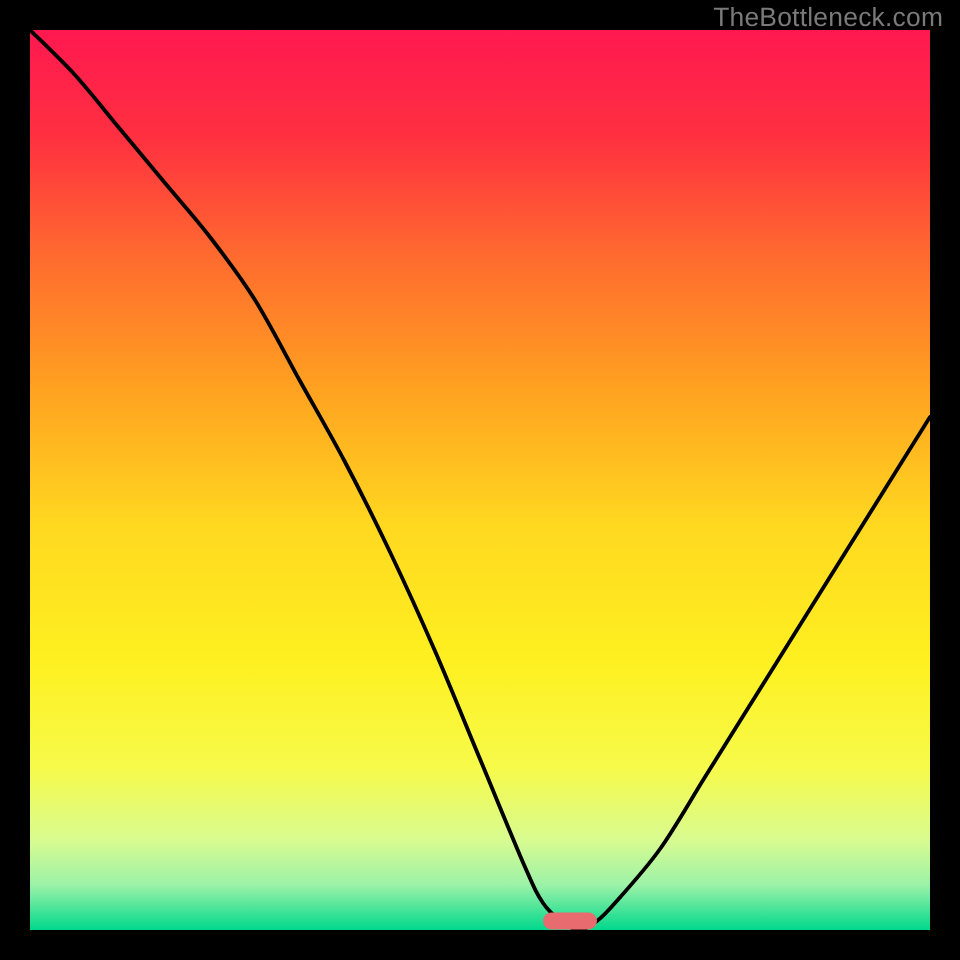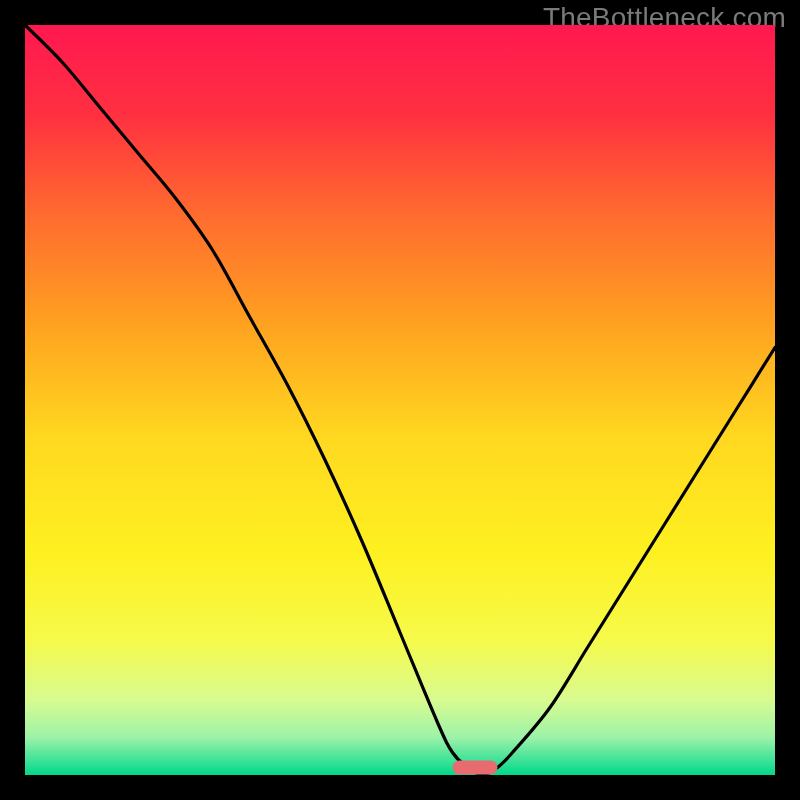--- a/index.html
+++ b/index.html
@@ -15,21 +15,21 @@
     width: 800px;
     height: 800px;
     background: #000;
   }
   .watermark {
     position: absolute;
     top: 2px;
     right: 14px;
     color: #7a7a7a;
     font-family: Arial, Helvetica, sans-serif;
-    font-size: 28px;
+    font-size: 22px;
     letter-spacing: 0.2px;
   }
   .plot {
     position: absolute;
     left: 25px;
     top: 25px;
     width: 750px;
     height: 750px;
   }
   svg { display: block; }

